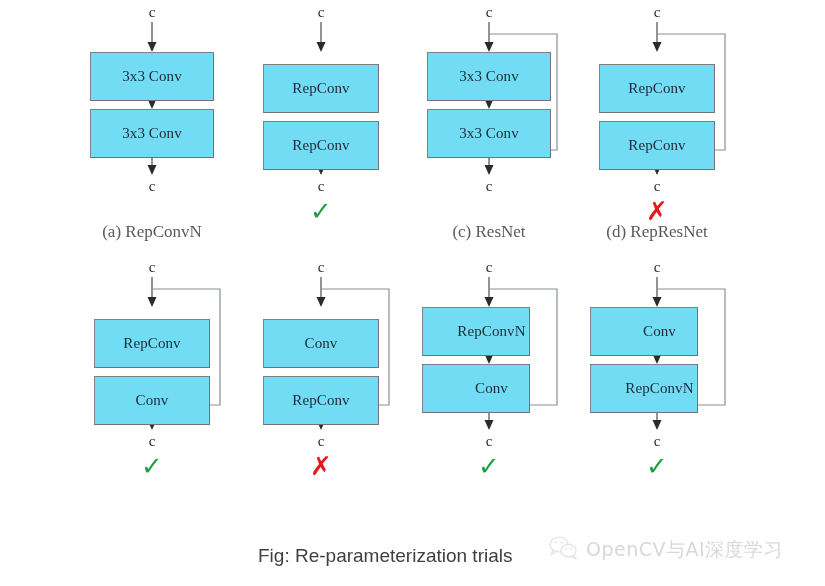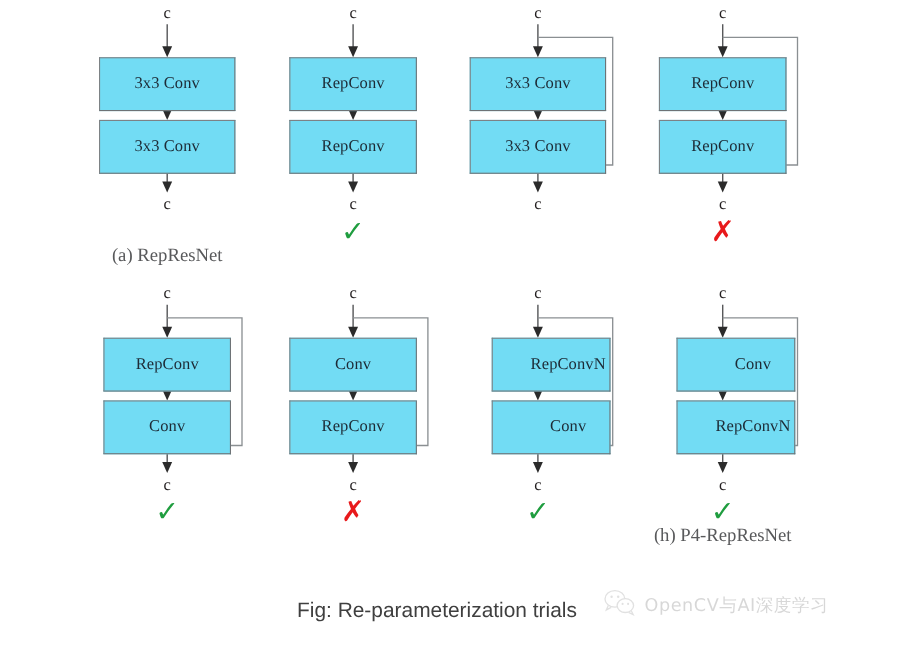--- a/index.html
+++ b/index.html
@@ -82,22 +82,22 @@
     font-size: 15px;
     color: #1d2b36;
     letter-spacing: 0.1px;
     white-space: nowrap;
   }
   .opbox.b1 { top: 52px; }
   .opbox.b2 { top: 109px; }
 
   
   .w-wide   { left: 28px;  width: 124px; }
-  .w-med    { left: 32px;  width: 116px; }
-  .w-narrow { left: 48px;  width: 108px; padding-left: 31px; }
+  .w-med    { left: 32px;  width: 116px; margin-top: 12px; }
+  .w-narrow { left: 23px;  width: 108px; padding-left: 31px; }
 
   
   .verdict {
     position: absolute;
     left: 0;
     top: 198px;
     width: 180px;
     text-align: center;
     font-size: 26px;
     line-height: 26px;
@@ -116,41 +116,41 @@
     text-align: center;
     font-family: "Liberation Serif", "DejaVu Serif", serif;
     font-size: 17px;
     color: #58595b;
     white-space: nowrap;
   }
 
   
   #fig-caption {
     position: absolute;
-    left: 270px;
+    left: 258px;
     top: 545px;
     font-family: "Liberation Sans", "DejaVu Sans", sans-serif;
     font-size: 19px;
     color: #3f3f3f;
     white-space: nowrap;
   }
 
   
   #watermark {
     position: absolute;
     left: 548px;
     top: 535px;
     display: flex;
     align-items: center;
     gap: 8px;
     opacity: 0.55;
   }
   #watermark .wm-text {
     font-family: "DejaVu Sans", "Liberation Sans", sans-serif;
-    font-size: 16px;
+    font-size: 19px;
     color: #b8b8b8;
     white-space: nowrap;
     letter-spacing: 0.5px;
   }
 </style>
 </head>
 <body>
 
 <div id="figure-root">
 
@@ -167,21 +167,21 @@
           <polygon points="90,109 85.5,99 94.5,99"></polygon>
           <polygon points="90,175 85.5,165 94.5,165"></polygon>
         </g>
       </svg>
       <div class="clabel top">c</div>
       <div class="opbox b1 w-wide">3x3 Conv</div>
       <div class="opbox b2 w-wide">3x3 Conv</div>
       <div class="clabel bottom">c</div>
     </div>
 
-    <div class="panel-caption">(a) RepResNet</div>
+    <div class="panel-caption">(a) RepConvN</div>
   </div>
 
   <div class="panel col-1 row-0">
     <div class="diagram">
       <svg viewBox="0 0 180 212">
         <g stroke="#58595b" stroke-width="1.3" fill="none">
           <line x1="90" y1="22" x2="90" y2="45"></line>
           <line x1="90" y1="83" x2="90" y2="102"></line>
           <line x1="90" y1="140" x2="90" y2="168"></line>
         </g>
@@ -216,20 +216,21 @@
           <polygon points="90,175 85.5,165 94.5,165"></polygon>
           <polygon points="95,150 105,145.5 105,154.5"></polygon>
         </g>
       </svg>
       <div class="clabel top">c</div>
       <div class="opbox b1 w-wide">3x3 Conv</div>
       <div class="opbox b2 w-wide">3x3 Conv</div>
       <div class="clabel bottom">c</div>
     </div>
 
+    <div class="panel-caption">(c) ResNet</div>
   </div>
 
   <div class="panel col-3 row-0">
     <div class="diagram">
       <svg viewBox="0 0 180 212">
         <g stroke="#58595b" stroke-width="1.3" fill="none">
           <line x1="90" y1="22" x2="90" y2="45"></line>
           <line x1="90" y1="83" x2="90" y2="102"></line>
           <line x1="90" y1="140" x2="90" y2="168"></line>
         </g>
@@ -242,20 +243,21 @@
           <polygon points="90,175 85.5,165 94.5,165"></polygon>
           <polygon points="95,150 105,145.5 105,154.5"></polygon>
         </g>
       </svg>
       <div class="clabel top">c</div>
       <div class="opbox b1 w-med">RepConv</div>
       <div class="opbox b2 w-med">RepConv</div>
       <div class="clabel bottom">c</div>
     </div>
     <div class="verdict bad">✗</div>
+    <div class="panel-caption">(d) RepResNet</div>
   </div>
 
   <div class="panel col-0 row-1">
     <div class="diagram">
       <svg viewBox="0 0 180 212">
         <g stroke="#58595b" stroke-width="1.3" fill="none">
           <line x1="90" y1="22" x2="90" y2="45"></line>
           <line x1="90" y1="83" x2="90" y2="102"></line>
           <line x1="90" y1="140" x2="90" y2="168"></line>
         </g>
@@ -346,21 +348,20 @@
           <polygon points="90,175 85.5,165 94.5,165"></polygon>
           <polygon points="95,150 105,145.5 105,154.5"></polygon>
         </g>
       </svg>
       <div class="clabel top">c</div>
       <div class="opbox b1 w-narrow">Conv</div>
       <div class="opbox b2 w-narrow">RepConvN</div>
       <div class="clabel bottom">c</div>
     </div>
     <div class="verdict ok">✓</div>
-    <div class="panel-caption">(h) P4-RepResNet</div>
   </div>
 
   <div id="fig-caption">Fig: Re-parameterization trials</div>
 
   <div id="watermark">
     <span>
       <svg width="30" height="26" viewBox="0 0 30 26" fill="none" stroke="#c9c9c9" stroke-width="1.2">
         <ellipse cx="11" cy="9.5" rx="9" ry="7.5"></ellipse>
         <path d="M5,15.5 L3.2,19.5 L7.6,17.2"></path>
         <circle cx="8" cy="7.5" r="1.1" fill="#c9c9c9" stroke="none"></circle>

